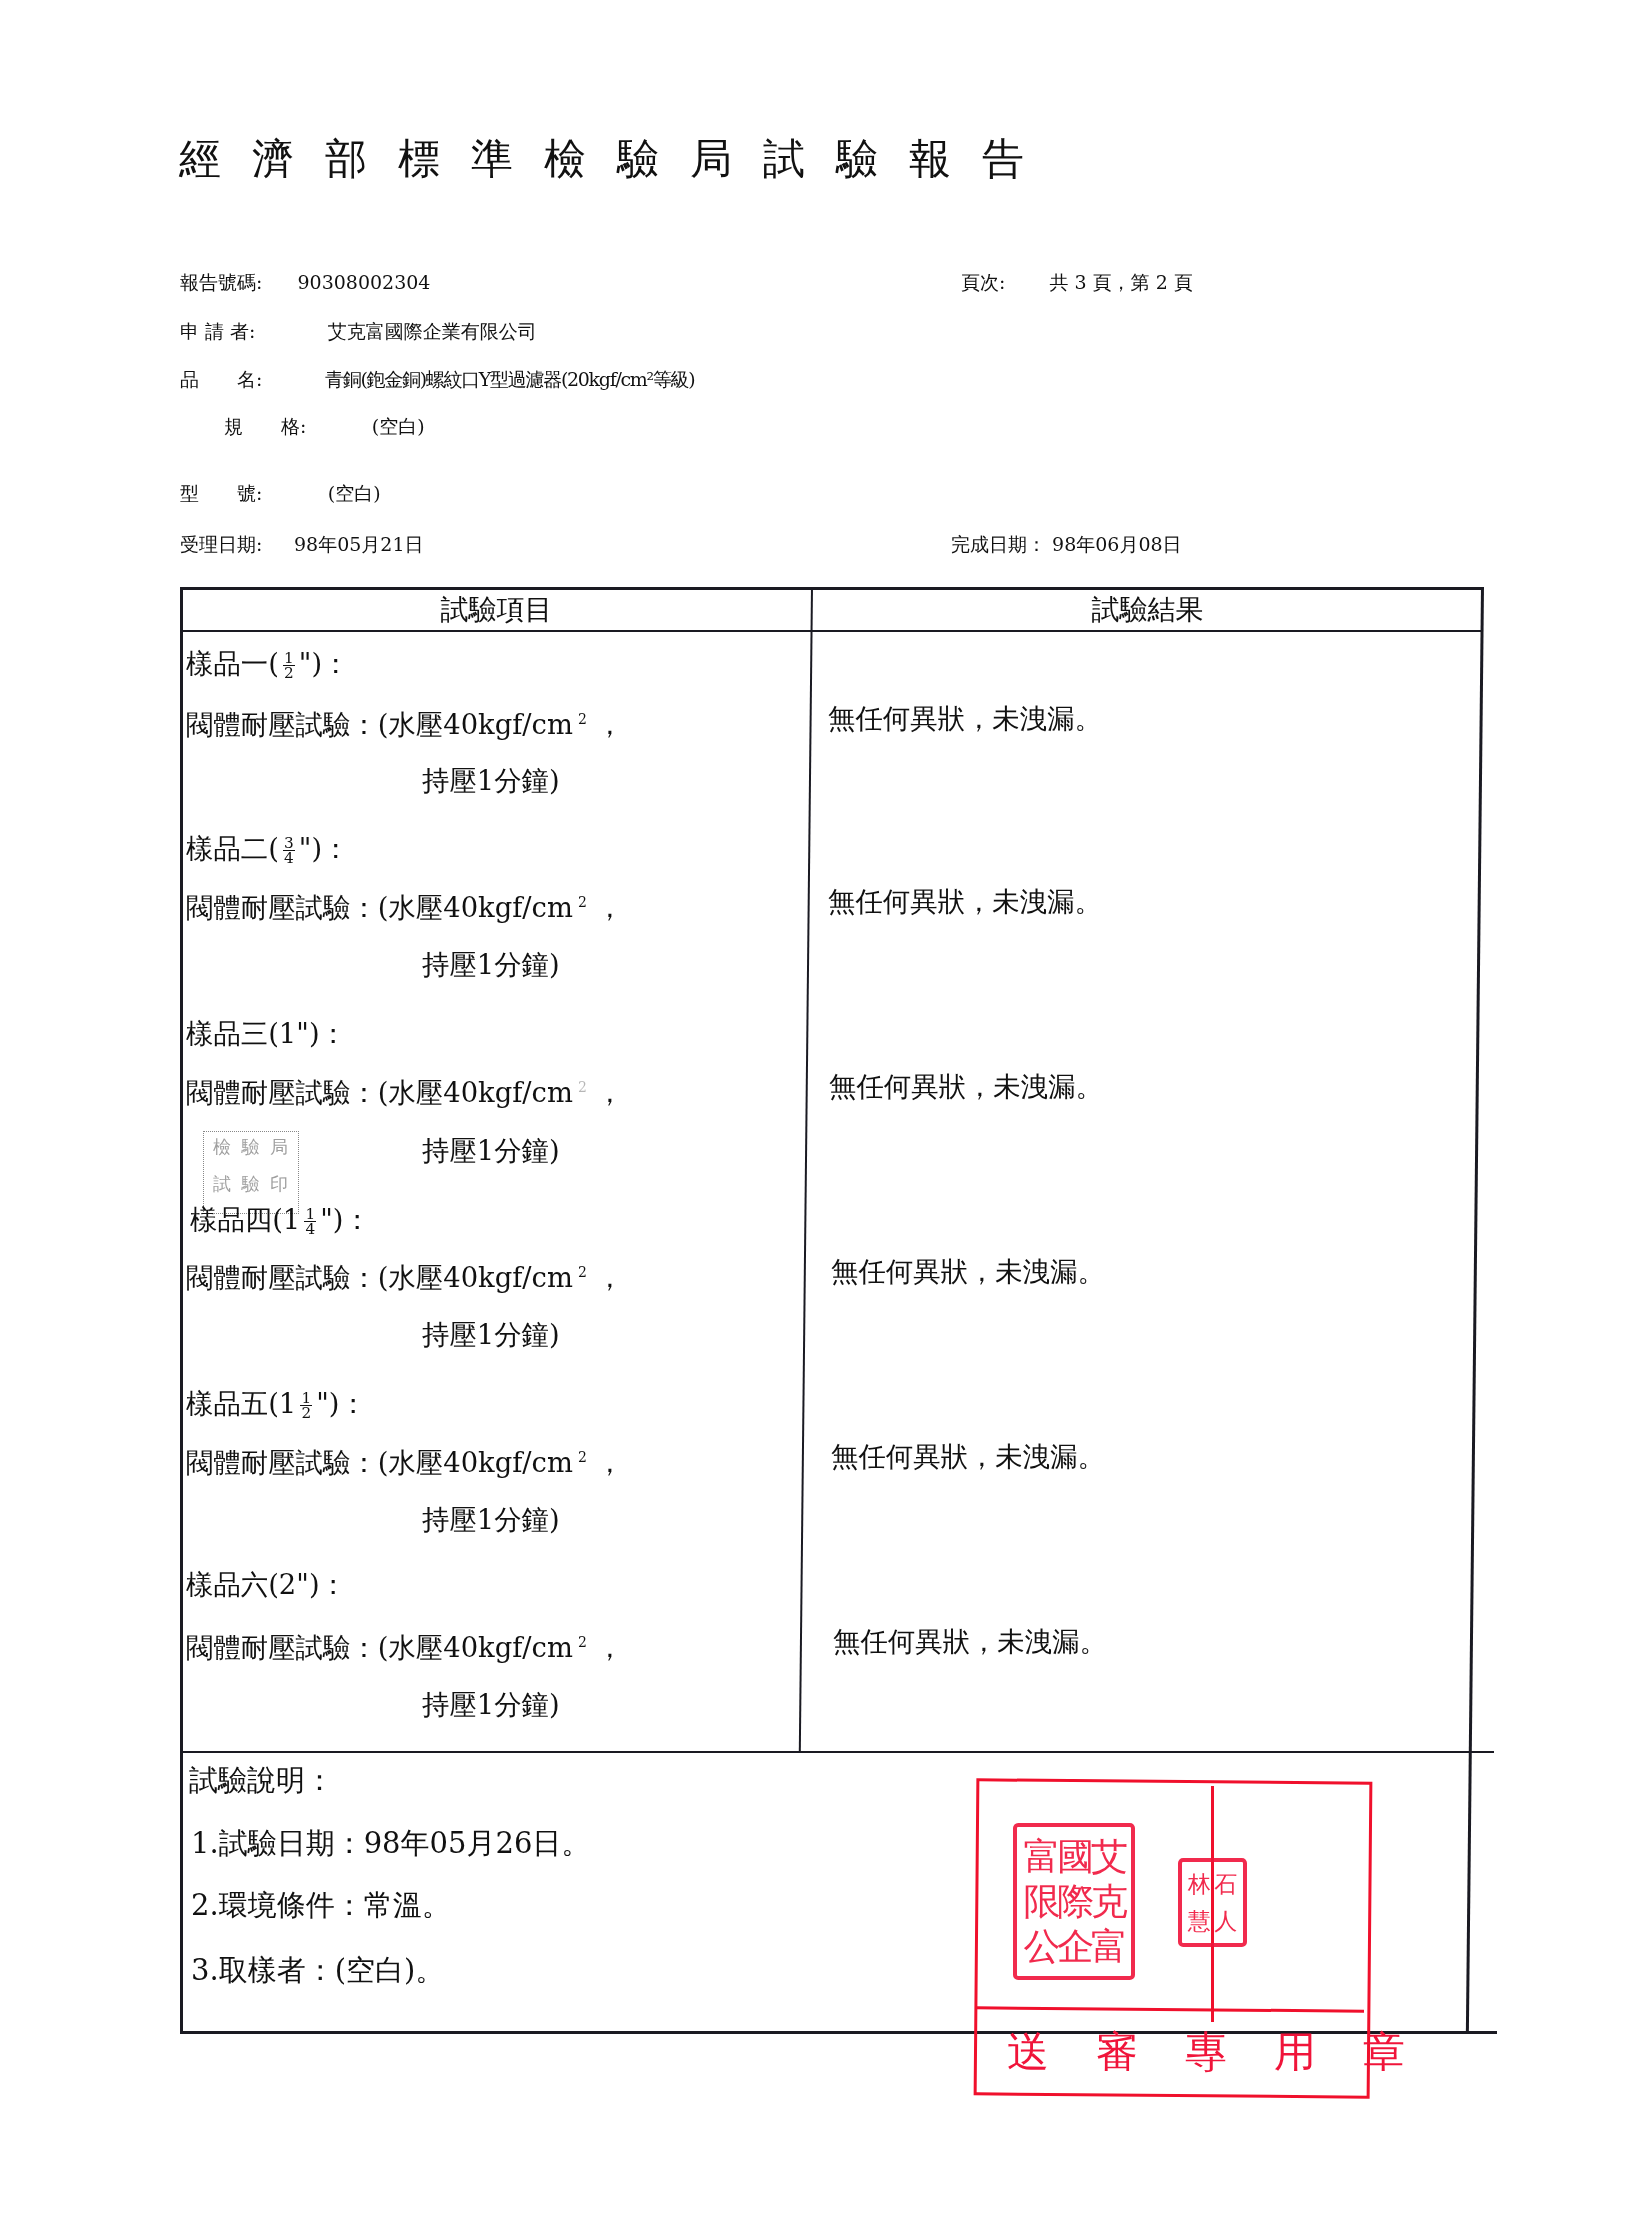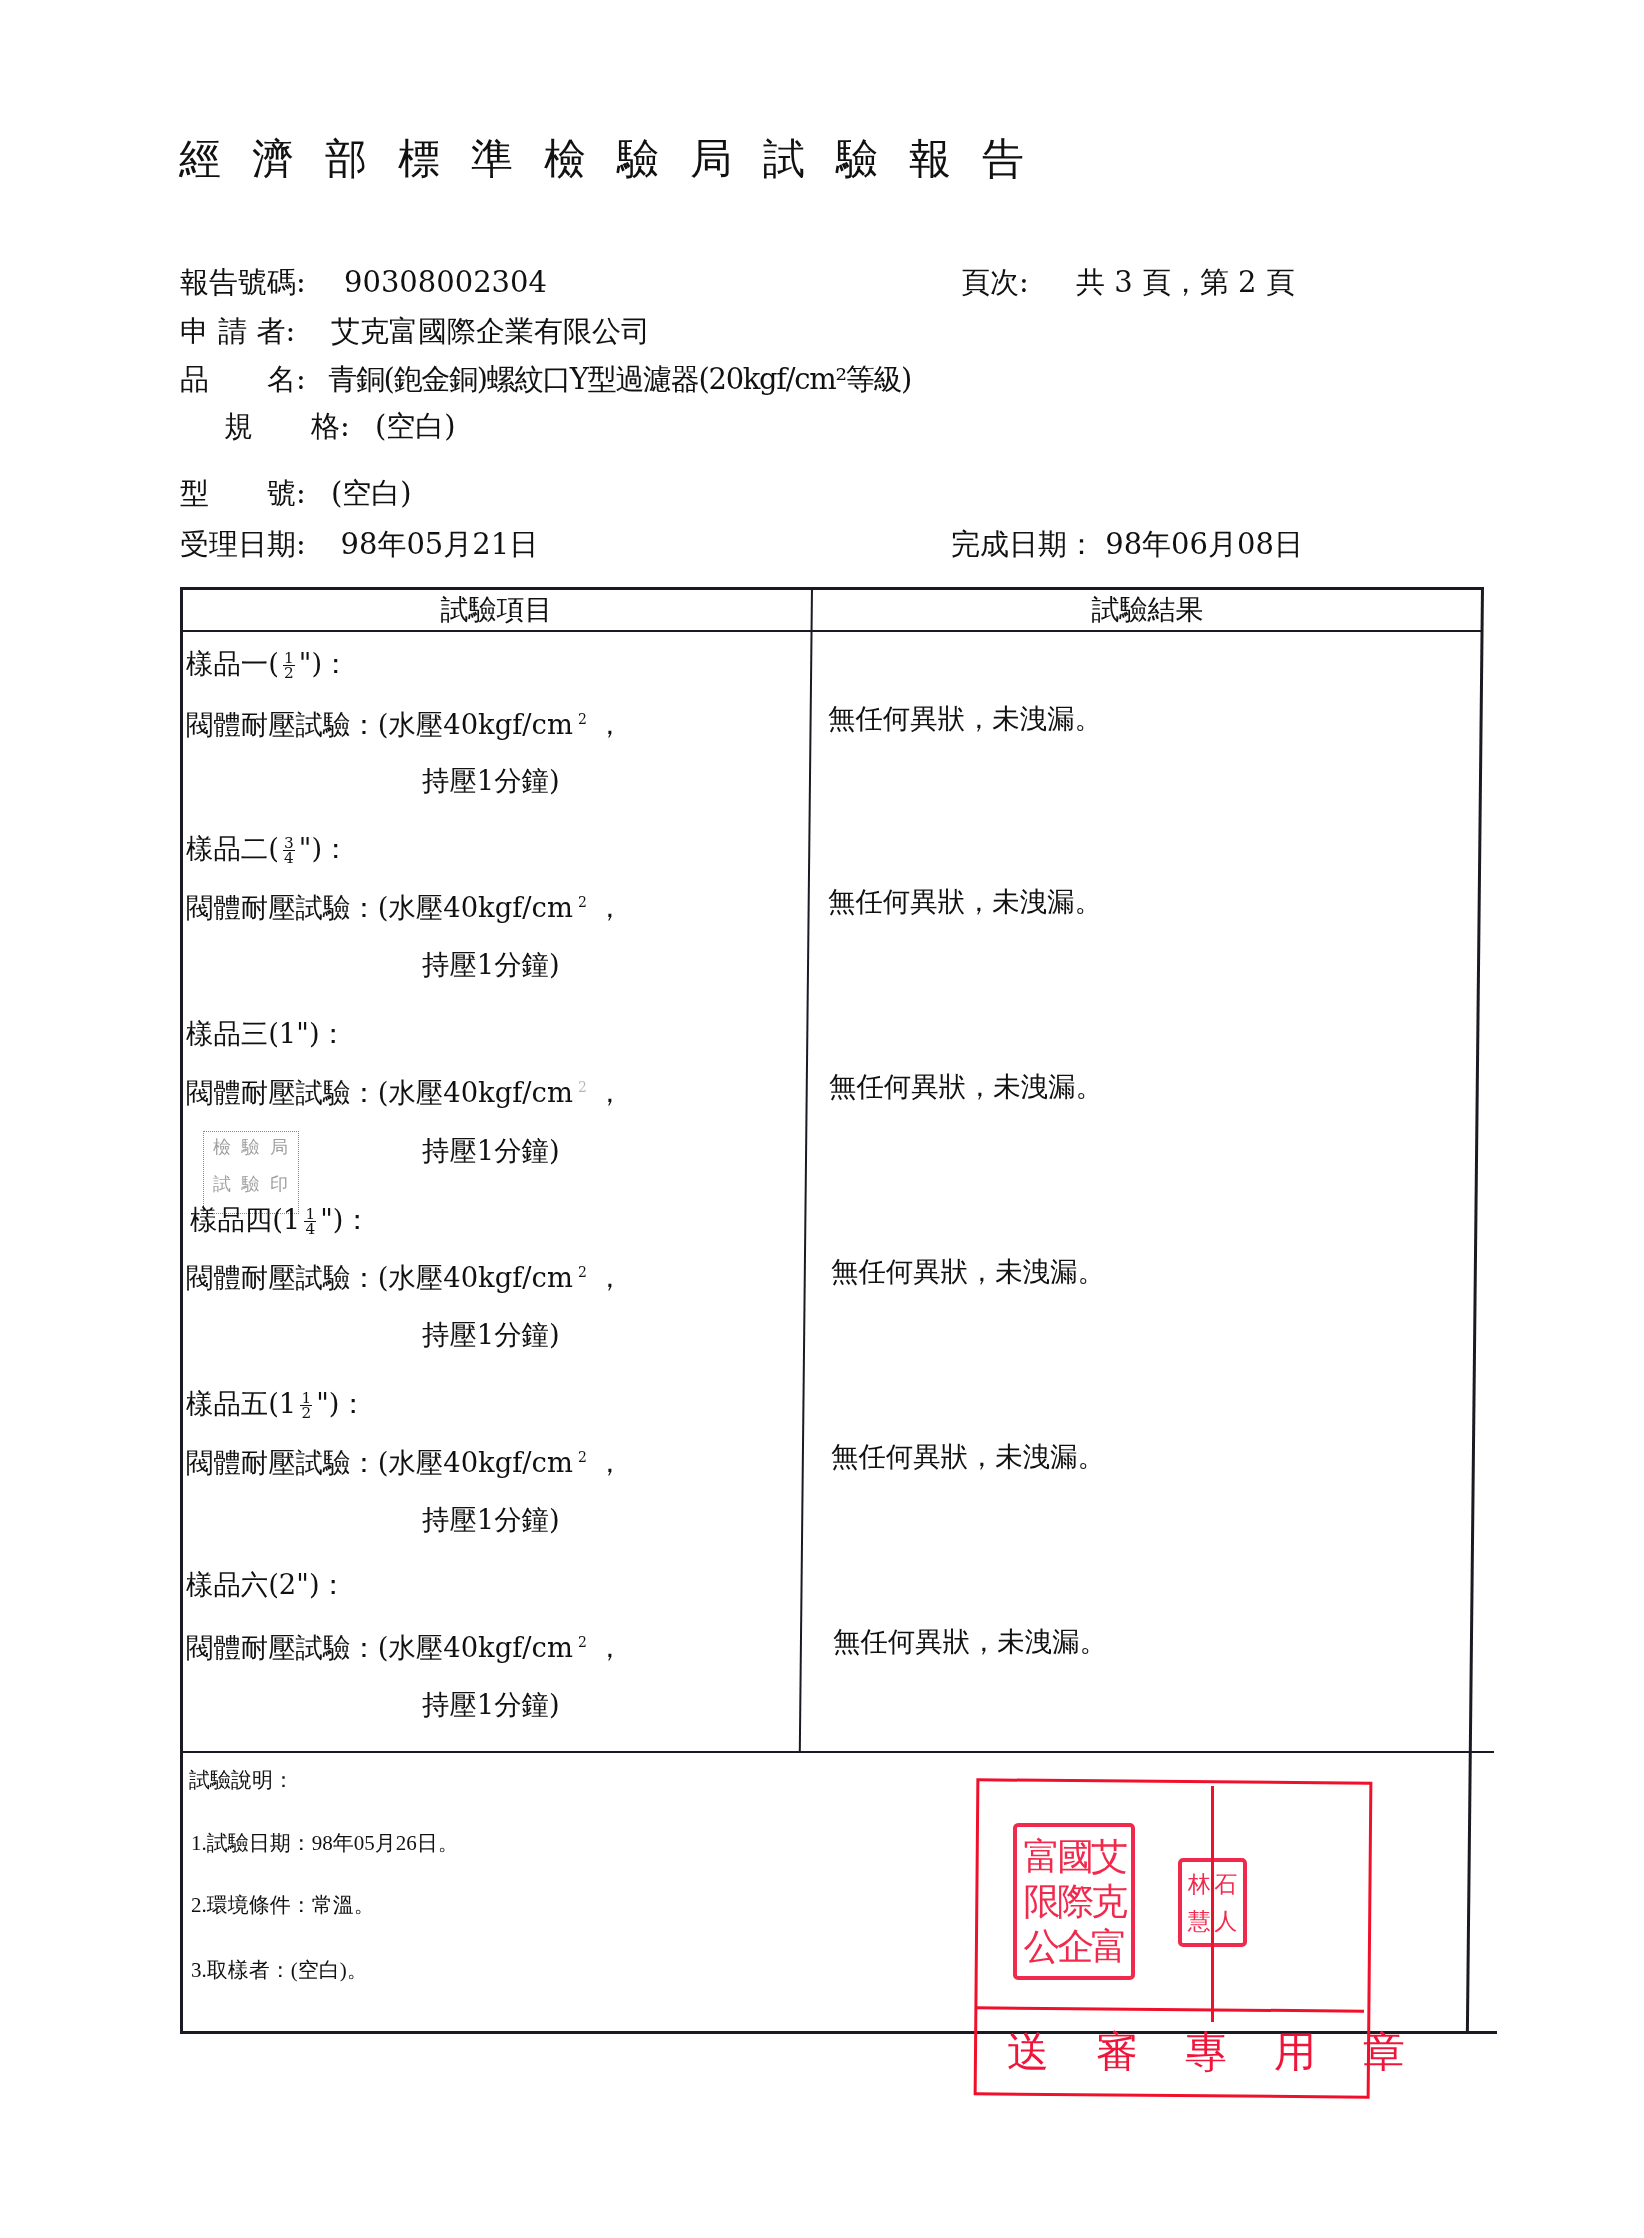--- a/index.html
+++ b/index.html
@@ -1,30 +1,30 @@
 <!DOCTYPE html>
 <html style="font-size:10.2px"><head>
 <meta charset="utf-8">
 <style>
   html, body { margin:0; padding:0; background:#ffffff; }
   body { width:1645px; height:2239px; position:relative; overflow:hidden;
          font-family:"DejaVu Serif","Liberation Serif",serif; color:#111; }
   .abs { position:absolute; white-space:nowrap; }
   .title { left:179px; top:133px; font-size:42px; letter-spacing:31px; line-height:51px; font-weight:normal; }
-  .meta { font-size:29px; line-height:36px; }
+  .meta { font-size:19px; line-height:36px; }
   .meta .lbl { display:inline-block; }
   .tbl-line { position:absolute; background:#1a1a22; }
   .cell-head { font-size:28px; line-height:36px; }
   .item { font-size:27.4px; line-height:36px; }
   .frac { display:inline-flex; flex-direction:column; align-items:center; vertical-align:middle;
           font-size:15.3px; line-height:14px; margin:0 3.8px; }
   .frac .num { border-bottom:1.3px solid #111; padding:0 1.3px; }
   .sup { font-size:14px; vertical-align:super; margin-left:5.1px; margin-right:9px; }
   .result { font-size:27.4px; line-height:36px; }
-  .remark { font-size:21px; line-height:36px;font-family:Liberation Serif, serif; }
+  .remark { font-size:29px; line-height:36px; }
   
   .stamp { position:absolute; border:3.2px solid #f0102c; }
   .stamp-line { position:absolute; background:#f0102c; }
   .seal { position:absolute; border:4.5px solid #f0143a; border-radius:5.1px; color:#f0143a;
           font-family:"DejaVu Serif",serif; display:flex; flex-wrap:wrap; align-content:space-around;
           justify-content:space-around; box-sizing:border-box; padding:6.4px; opacity:0.9; }
   .seal span { width:33%; text-align:center; font-size:37px; line-height:45px; }
   .seal.small span { width:50%; font-size:29px; line-height:38px; }
   .stamp-text { color:#f0143a; font-size:42px; letter-spacing:47px; font-family:"DejaVu Serif",serif; }
   .faint-seal { position:absolute; border:1.9px dotted #555; color:#777; font-size:18px; line-height:22px;

